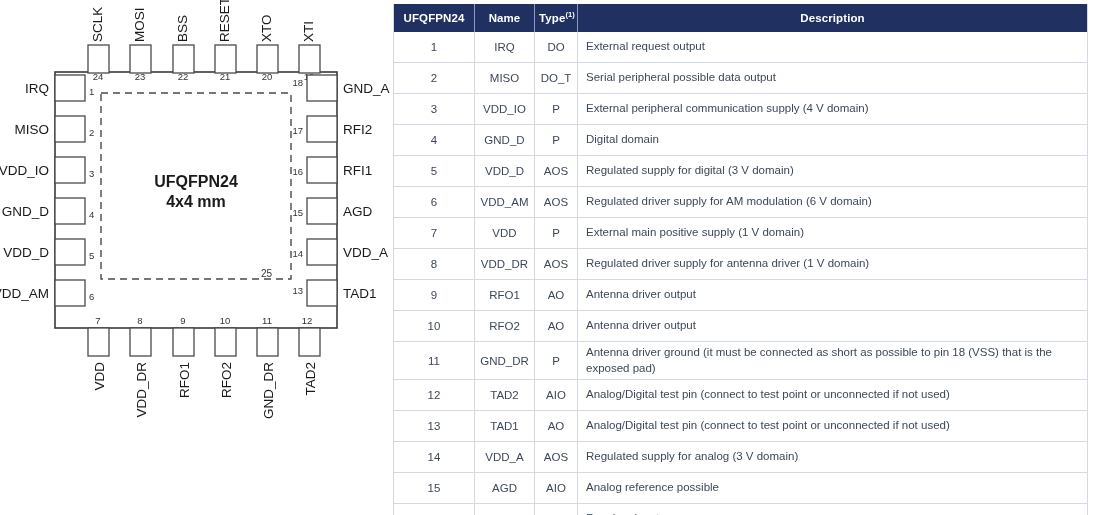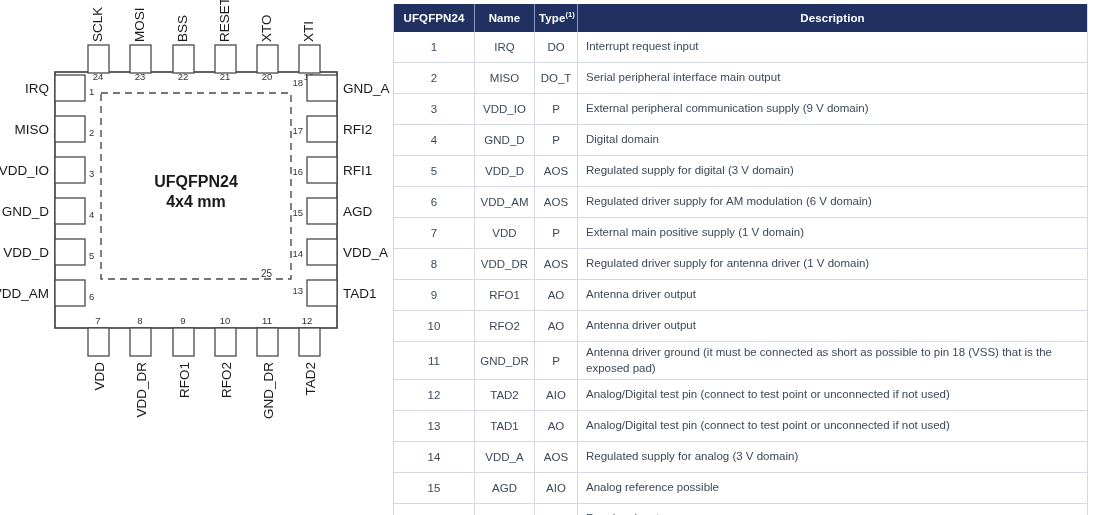--- a/index.html
+++ b/index.html
@@ -324,33 +324,33 @@
         <th>Name</th>
         <th><span>Type</span><sup>(1)</sup></th>
         <th>Description</th>
       </tr>
     </thead>
     <tbody id="pin-table-body">
         <tr>
           <td class="c-num">1</td>
           <td class="c-name">IRQ</td>
           <td class="c-type">DO</td>
-          <td class="c-desc">Interrupt request input</td>
+          <td class="c-desc">External request output</td>
         </tr>
         <tr>
           <td class="c-num">2</td>
           <td class="c-name">MISO</td>
           <td class="c-type">DO_T</td>
-          <td class="c-desc">Serial peripheral interface main output</td>
+          <td class="c-desc">Serial peripheral possible data output</td>
         </tr>
         <tr>
           <td class="c-num">3</td>
           <td class="c-name">VDD_IO</td>
           <td class="c-type">P</td>
-          <td class="c-desc">External peripheral communication supply (9 V domain)</td>
+          <td class="c-desc">External peripheral communication supply (4 V domain)</td>
         </tr>
         <tr>
           <td class="c-num">4</td>
           <td class="c-name">GND_D</td>
           <td class="c-type">P</td>
           <td class="c-desc">Digital domain</td>
         </tr>
         <tr>
           <td class="c-num">5</td>
           <td class="c-name">VDD_D</td>

